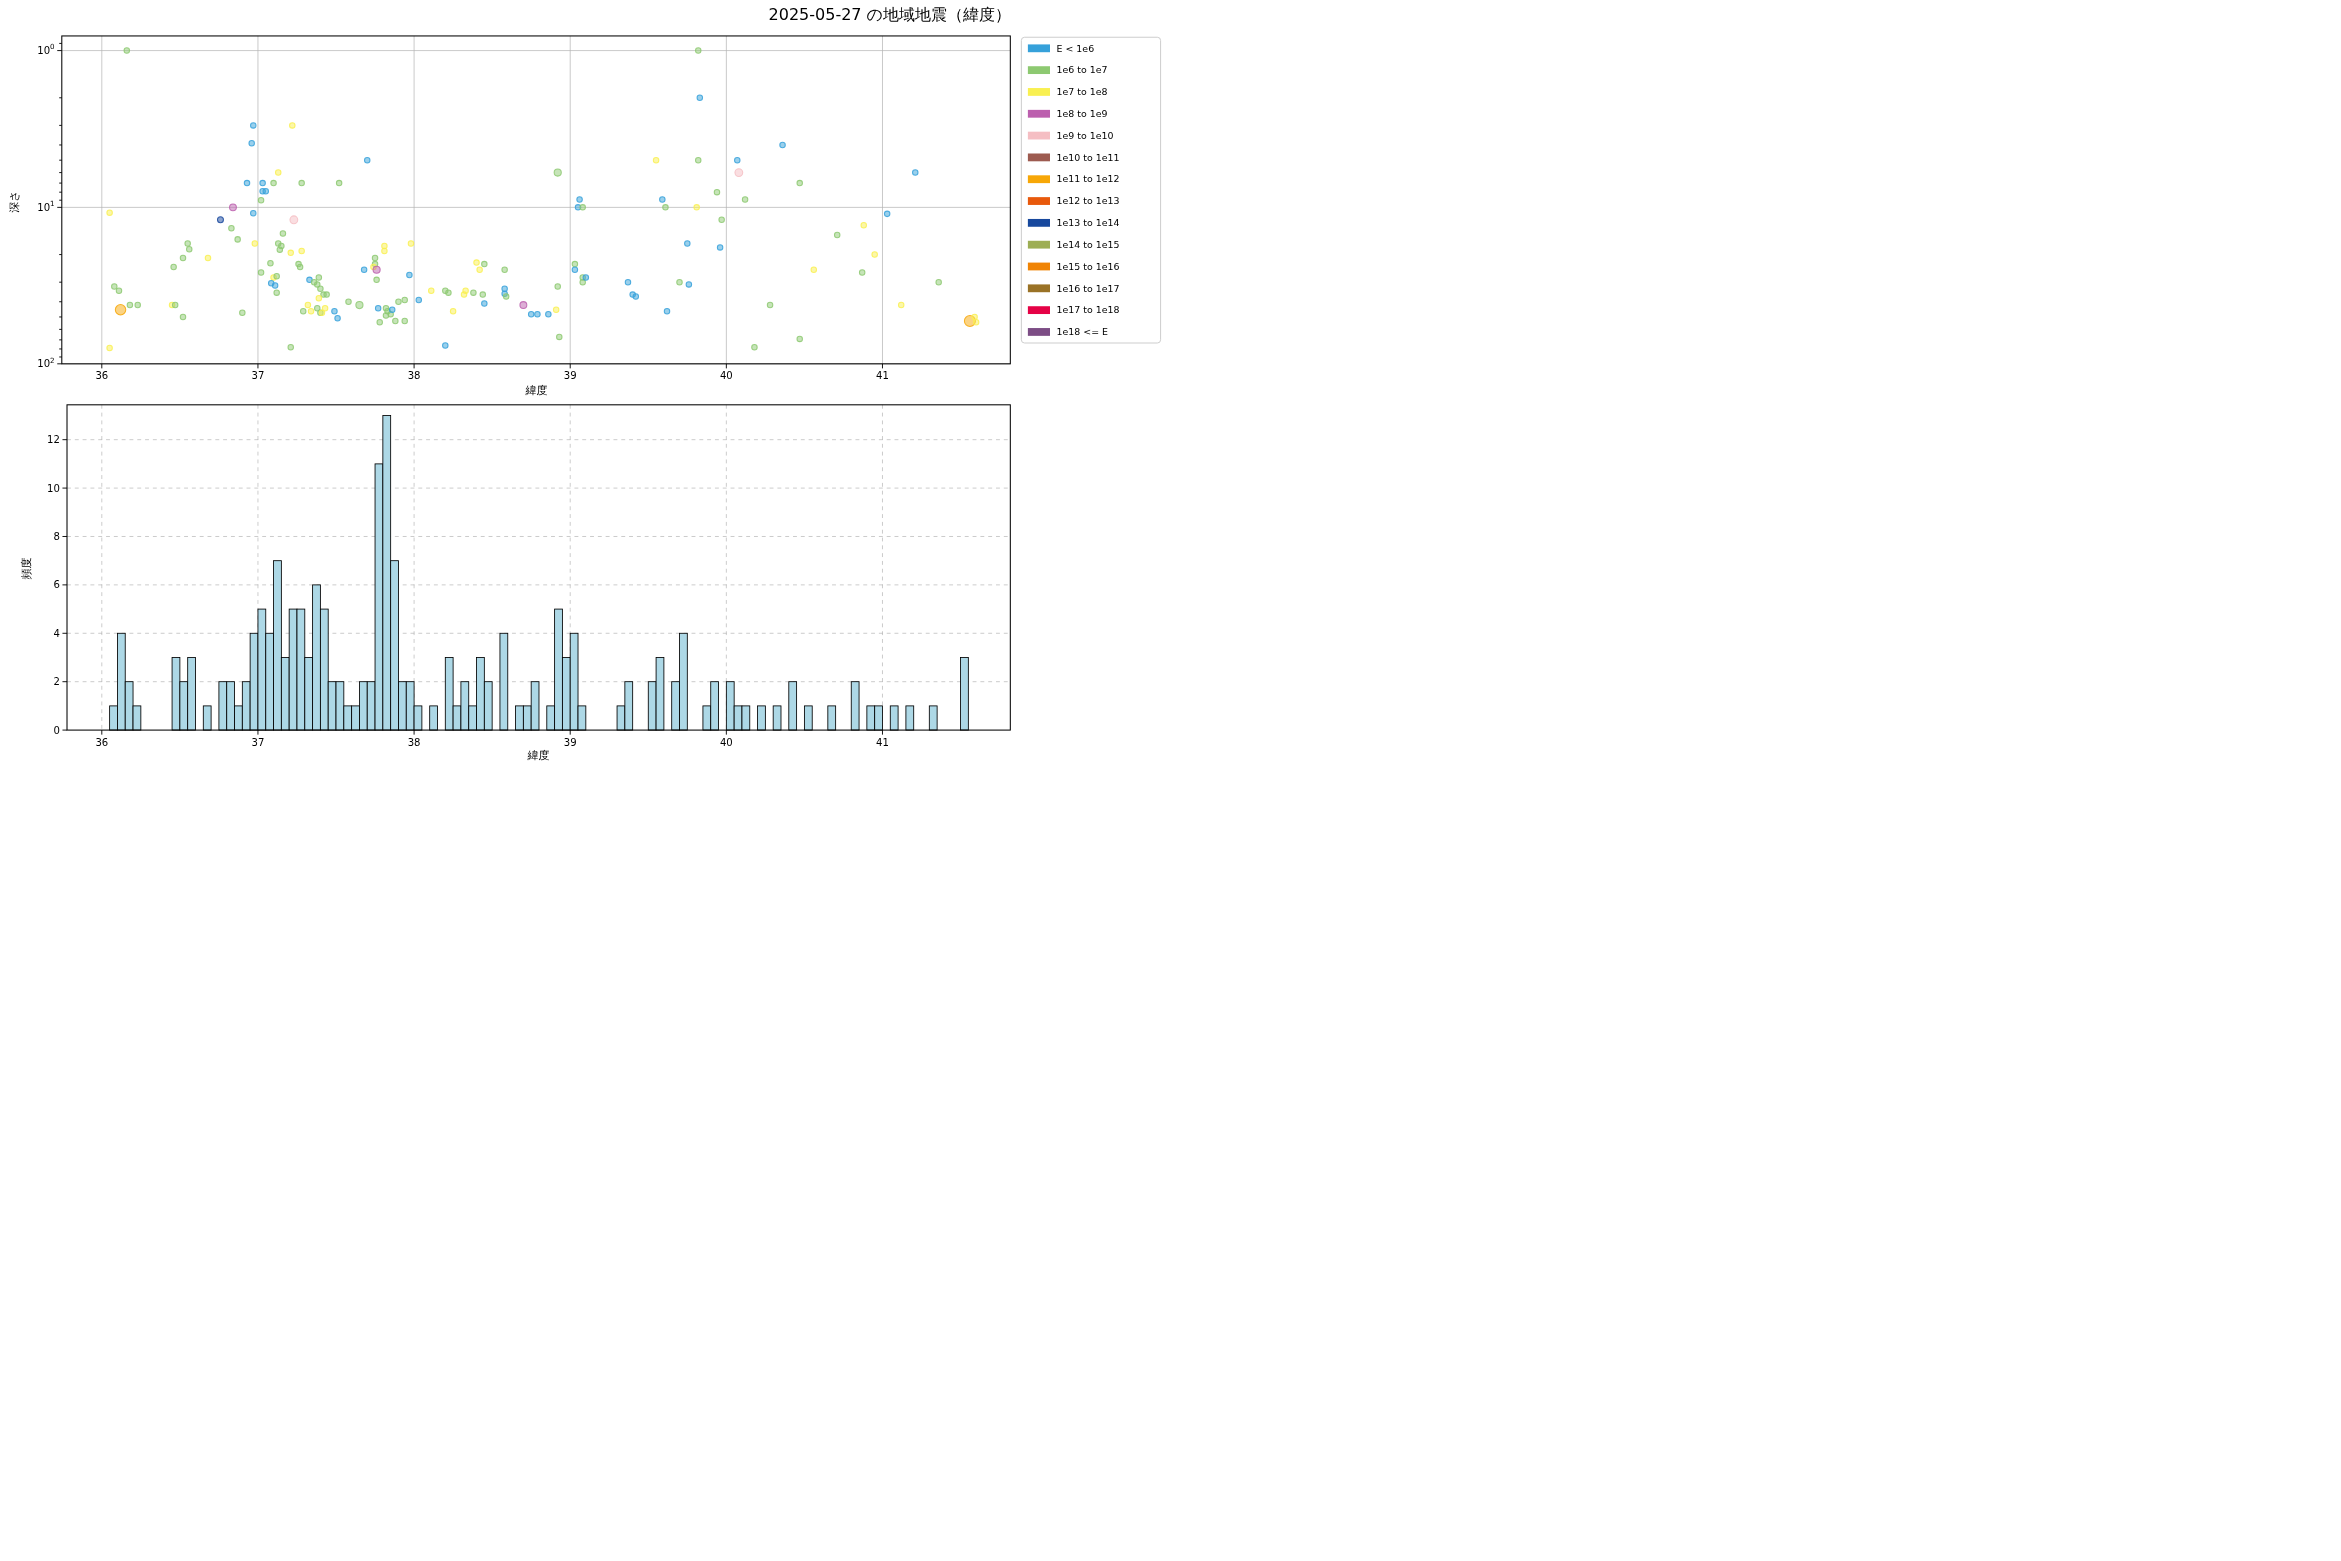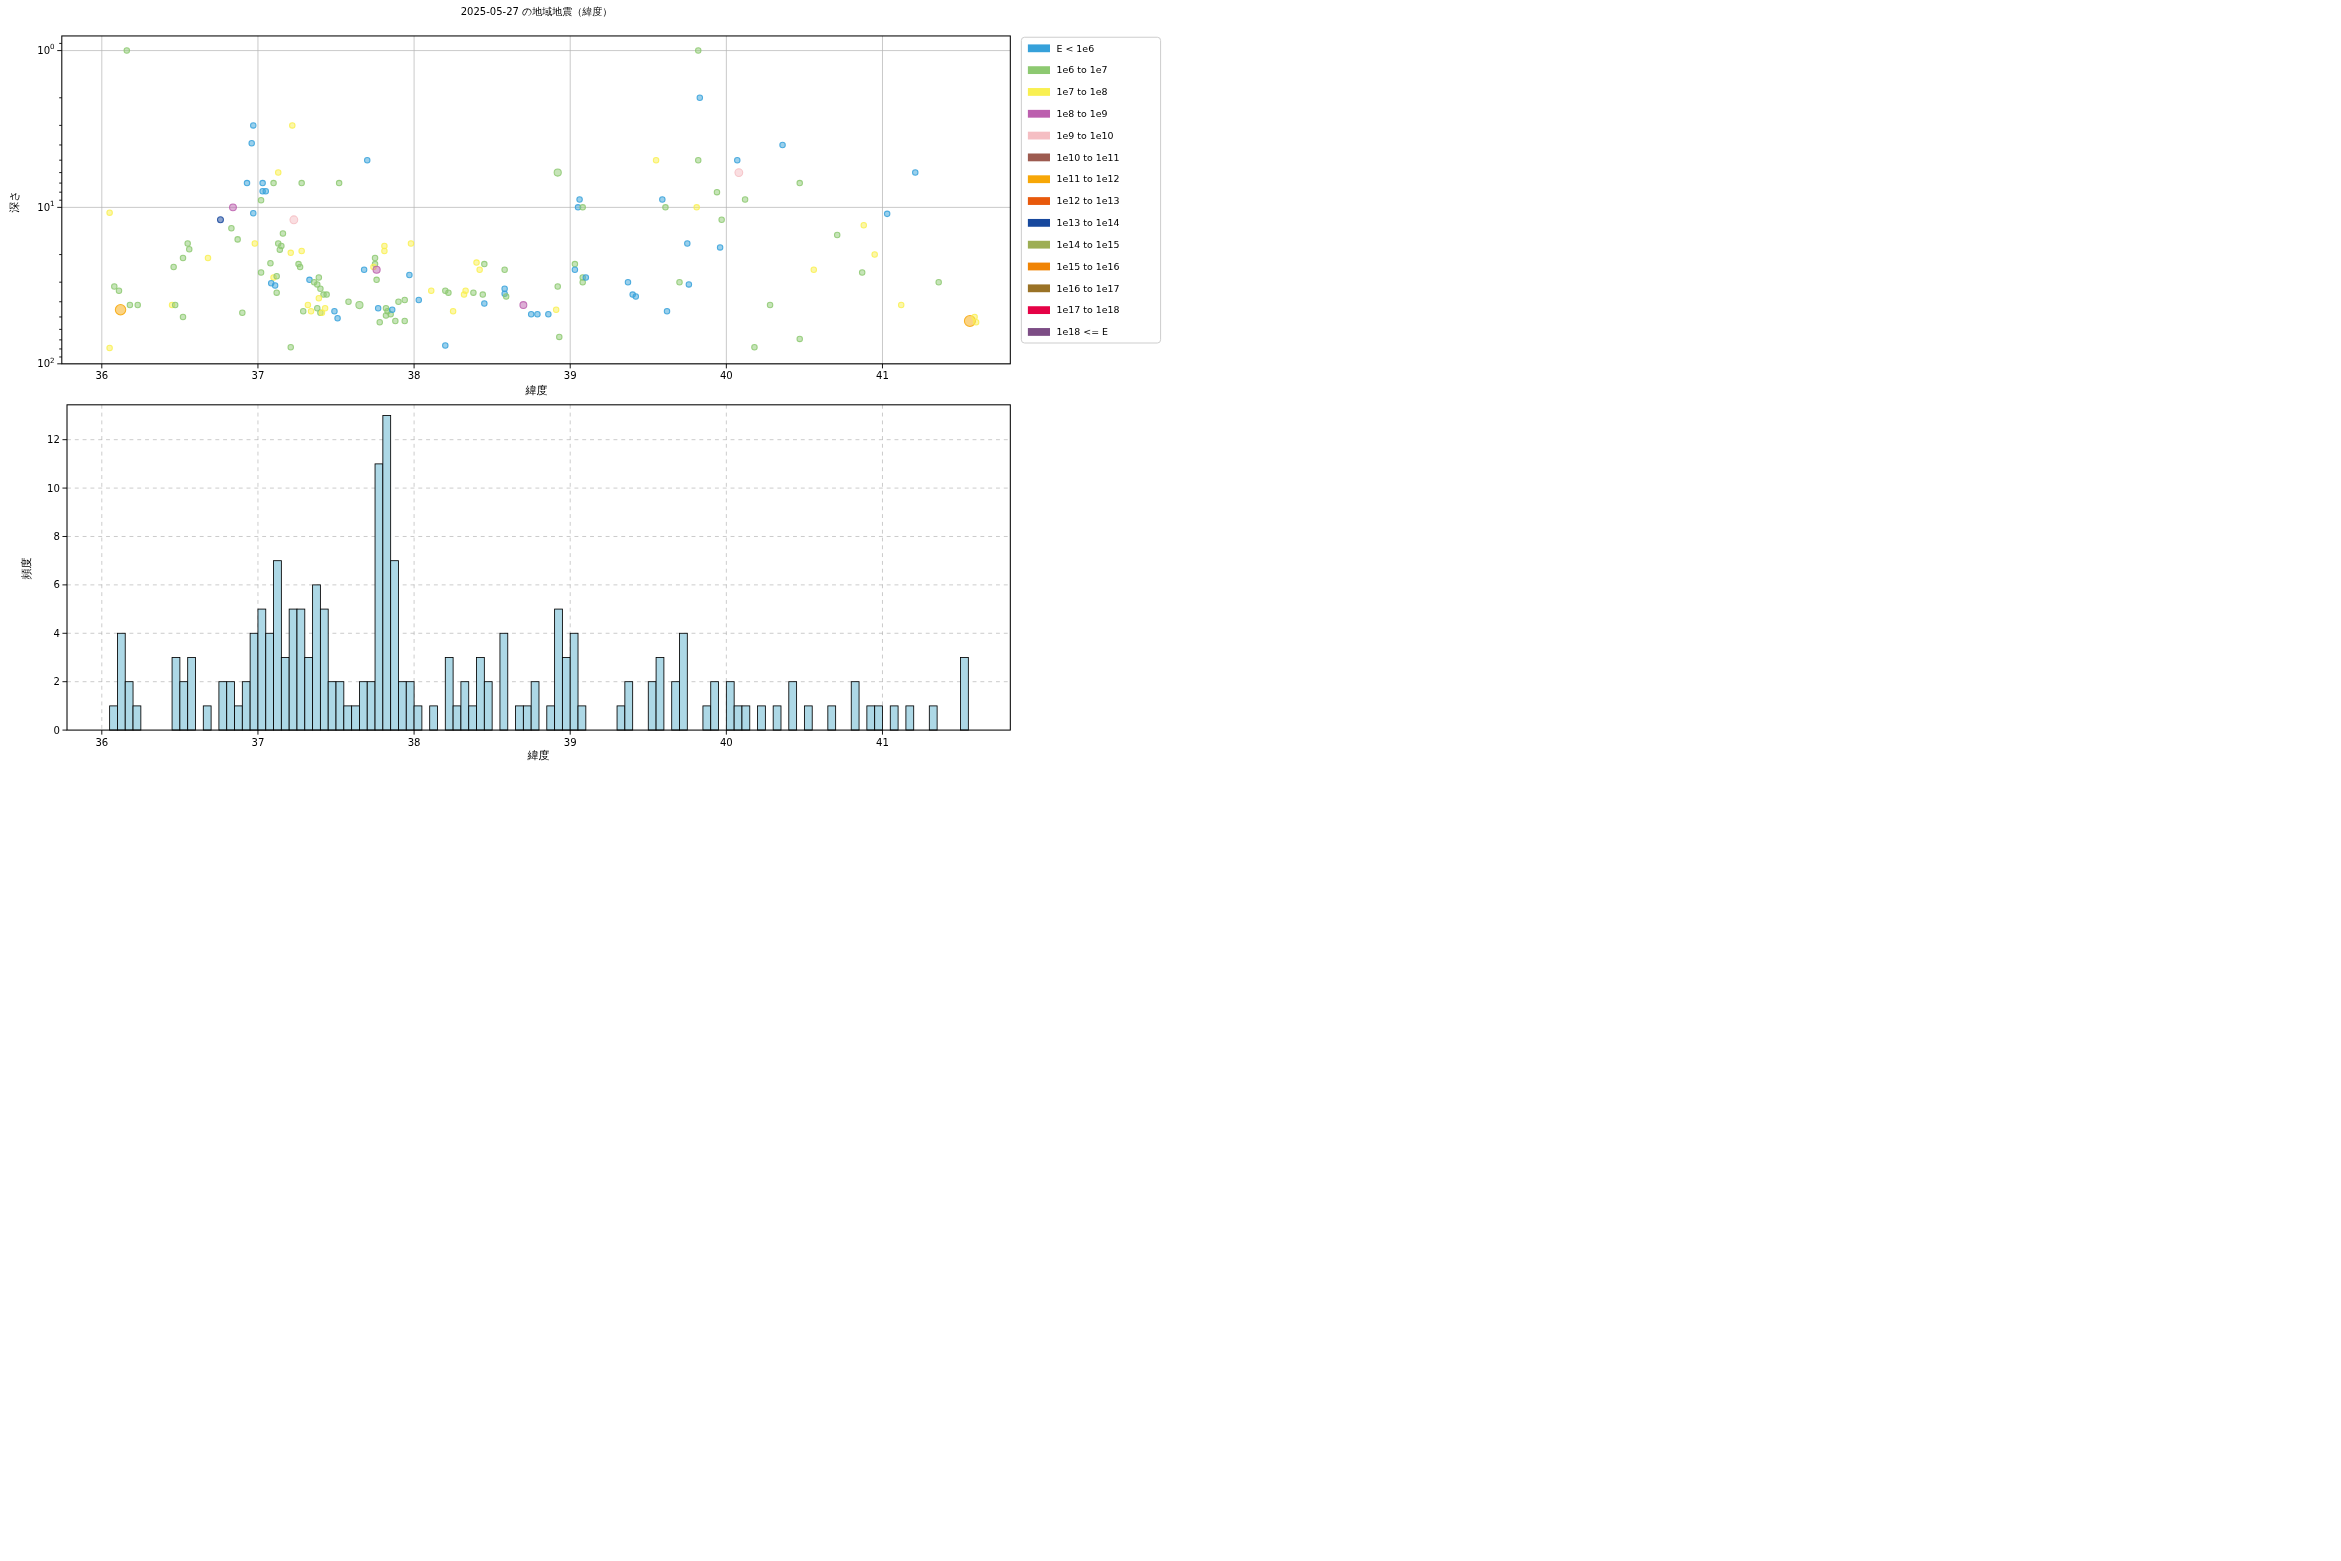--- a/index.html
+++ b/index.html
@@ -1,19 +1,19 @@
 <!DOCTYPE html>
 <html style="font-size:10.4px"><head>
 <meta charset="utf-8">
 <style>
   html,body{margin:0;padding:0;background:#ffffff;}
   body{font-family:"DejaVu Sans","Liberation Sans",sans-serif;}
   .fig{position:relative;width:1171px;height:781px;background:#ffffff;overflow:hidden;}
-  .fig-title{position:absolute;left:62px;width:949px;top:5.2px;text-align:center;
-             font-size:10px;color:#000;}
+  .fig-title{position:absolute;left:62px;width:949px;top:5.2px;text-align:right;
+             font-size:16px;color:#000;}
   .xlabel-top{position:absolute;left:62px;width:949px;top:383px;text-align:center;
               font-size:11px;color:#000;}
   .xlabel-bottom{position:absolute;left:67px;width:943px;top:748px;text-align:center;
               font-size:11px;color:#000;}
   .ylabel-top{position:absolute;left:-18px;top:194px;width:65px;text-align:center;
               font-size:11px;color:#000;transform:rotate(-90deg);}
   .ylabel-bottom{position:absolute;left:-6.5px;top:561px;width:65px;text-align:center;
               font-size:11px;color:#000;transform:rotate(-90deg);}
   svg{position:absolute;left:0;top:0;}
 </style>

